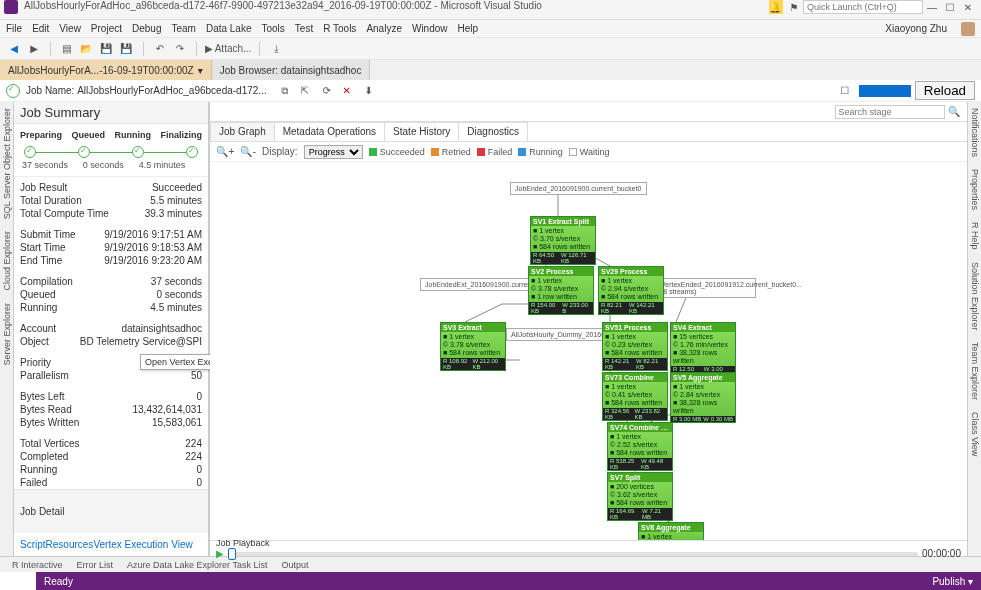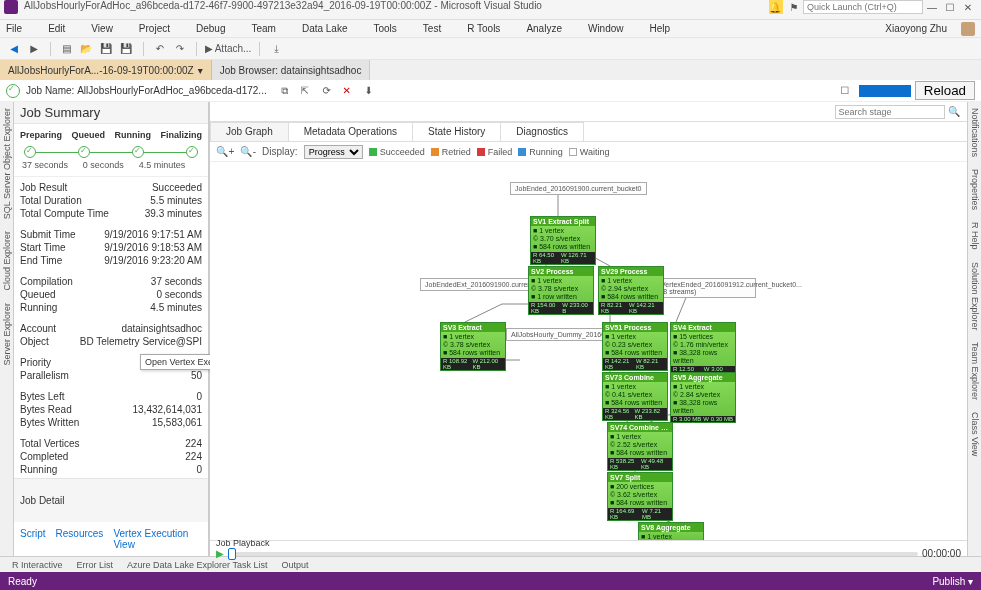--- a/index.html
+++ b/index.html
@@ -3,21 +3,21 @@
 <meta charset="utf-8">
 <style>
   * { box-sizing: border-box; margin: 0; padding: 0; font-family: "Segoe UI", Tahoma, sans-serif; }
   body { width: 981px; height: 590px; background: #fff; font-size: 10px; color: #333; overflow: hidden; display:flex; flex-direction:column;}
   .titlebar { height: 20px; background: #f5f5f5; display:flex; padding:0 4px; border-bottom:1px solid #ddd;}
   .titlebar .vslogo { width:14px; height:14px; background:#68217a; border-radius:2px; margin-right:6px;}
   .titlebar .title { flex: 0 0 auto; color:#555;}
   .titlebar .spacer {flex:1;}
   .titlebar .tbtn { width:14px; height:14px; margin:0 2px; display:flex; align-items:center; justify-content:center; color:#555;}
   .titlebar input.quick { width:120px; height:14px; font-size:9px; border:1px solid #ccc; padding:0 3px; background:#fff;}
-  .menubar { height:18px; background:#f5f5f5; display:flex; align-items:center; padding:0 6px; border-bottom:1px solid #e5e5e5;gap:16px;}
+  .menubar { height:18px; background:#f5f5f5; display:flex; align-items:center; padding:0 6px; border-bottom:1px solid #e5e5e5;}
   .menubar span { margin-right:10px; color:#333;}
   .menubar .user { margin-left:auto; color:#555; display:flex; align-items:center; gap:4px;}
   .menubar .avatar {width:14px;height:14px;background:#c8a078;border-radius:2px;}
   .toolbar1 { height:22px; background:#f5f5f5; display:flex; align-items:center; padding:0 6px; gap:4px; border-bottom:1px solid #e5e5e5;}
   .toolbar1 .icon { width:16px;height:16px; display:flex;align-items:center;justify-content:center; color:#555;}
   .toolbar1 .sep {width:1px;height:14px;background:#ccc; margin:0 4px;}
   .toolbar1 .attach {color:#555; display:flex;align-items:center;gap:2px;}
   .tabstrip { height:20px; display:flex; align-items:stretch; background:#f0f0f0;}
   .tabstrip .tab { padding:2px 8px; font-size:10px; display:flex; align-items:center; gap:4px; background:#e8cda4; border-right:1px solid #d8bd94;}
   .tabstrip .tab.active { background:#f0d8b0;}
@@ -41,49 +41,49 @@
   .summary .dots { display:flex; align-items:center; padding:0 10px;}
   .summary .dots .dot{width:12px;height:12px;border:1.5px solid #4caf50;border-radius:50%;position:relative;}
   .summary .dots .dot::after{content:"✓";color:#4caf50;font-size:8px;position:absolute;left:1px;top:-1px;}
   .summary .dots .line{flex:1;height:1px;background:#4caf50;}
   .summary .times{display:flex;justify-content:space-between;padding:2px 8px 6px;font-size:9px;color:#555;border-bottom:1px solid #eee;}
   .summary .body{flex:1; overflow:auto; padding:4px 6px;}
   .summary .row{display:flex; justify-content:space-between; padding:1px 0;}
   .summary .row .k{color:#333;} .summary .row .v{color:#333;}
   .summary .gap{height:8px;}
   .summary .jobdetail{padding:16px 6px; background:#f5f5f5; border-top:1px solid #e5e5e5;}
-  .summary .links{padding:6px; display:flex; gap:10px;}
+  .summary .links{padding:6px; display:flex; }
   .summary .links a{color:#0b6fcf; text-decoration:none;}
   .graph { flex:1; display:flex; flex-direction:column; position:relative; min-width:0;}
   .graph .sbar{height:20px; border-bottom:1px solid #ddd; display:flex; align-items:center; padding:0 6px;}
   .graph .sbar .spacer{flex:1;}
   .graph .sbar input{border:1px solid #ccc; height:14px; width:110px; font-size:9px; padding:0 3px;}
   .graph .sbar .mag{margin-left:4px;color:#888;}
   .graph .gtabs{height:20px; display:flex; border-bottom:1px solid #ddd;}
-  .graph .gtabs .gt{padding:3px 15px; border:1px solid #ddd; border-bottom:none; margin-right:-1px; background:#fff; font-size:10px;}
+  .graph .gtabs .gt{padding:3px 8px; border:1px solid #ddd; border-bottom:none; margin-right:-1px; background:#fff; font-size:10px;}
   .graph .gtabs .gt.active{background:#f5f5f5;}
   .graph .gtoolbar{height:20px; display:flex; align-items:center; gap:6px; padding:0 6px; border-bottom:1px solid #eee; color:#555;}
   .graph .gtoolbar select{font-size:9px; height:14px; border:1px solid #aaa;}
   .graph .gtoolbar .leg{display:flex;align-items:center;gap:3px;font-size:9px;}
   .graph .gtoolbar .sw{width:8px;height:8px;}
   .canvas{flex:1; position:relative; overflow:hidden; background:#fff;}
   .node{position:absolute; width:66px; border:1px solid #2d8a2d; background:linear-gradient(#8adf5a,#68c040); font-size:7px; color:#003300; overflow:hidden;}
   .node .nt{background:#48a81f;color:#fff;padding:1px 2px; font-weight:bold; overflow:hidden;white-space:nowrap;text-overflow:ellipsis;}
   .node .nb{padding:1px 2px;line-height:1.15;}
   .node .nf{background:#222;color:#9f9; padding:0 2px; font-size:6px; display:flex; justify-content:space-between;}
   .tbox{position:absolute; border:1px solid #aaa; background:#fdfdfd; font-size:7px; padding:2px 4px; color:#555; white-space:nowrap;}
   svg.edges{position:absolute; inset:0; pointer-events:none;}
   .tooltip{position:absolute; left:140px; top:354px; border:1px solid #aaa; background:#fff; padding:2px 4px; font-size:9px; box-shadow:1px 1px 3px rgba(0,0,0,.2);}
   .playback{height:16px; border-top:1px solid #ddd; display:flex; flex-direction:column; justify-content:center; padding:0 6px;}
   .playback .pl{display:flex;align-items:center;gap:4px;}
   .playback .track{flex:1;height:4px;background:#e0e0e0;position:relative;border-radius:2px;}
   .playback .thumb{width:8px;height:12px;background:#fff;border:1px solid #0b6fcf;border-radius:2px;position:absolute;left:0;top:-4px;}
   .bottomtabs{height:16px;background:#f0f0f0;border-top:1px solid #ccc;display:flex;align-items:center;gap:2px;padding:0 6px;}
   .bottomtabs span{padding:1px 6px;font-size:9px;color:#555;}
-  .statusbar{height:18px;background:#68217a;color:#fff;display:flex;align-items:center;padding:0 8px;font-size:10px;}
+  .statusbar{height:18px;background:#68217a;color:#fff;display:flex;align-items:center;padding:0 8px;font-size:10px;margin-left:36px;}
   .statusbar .spacer{flex:1;}
 </style>
 </head>
 <body>
 
 <div class="titlebar">
   <div class="vslogo"></div>
   <div class="title">AllJobsHourlyForAdHoc_a96bceda-d172-46f7-9900-497213e32a94_2016-09-19T00:00:00Z - Microsoft Visual Studio</div>
   <div class="spacer"></div>
   <div class="tbtn" style="background:#ffd84d;color:#333;">🔔</div>

